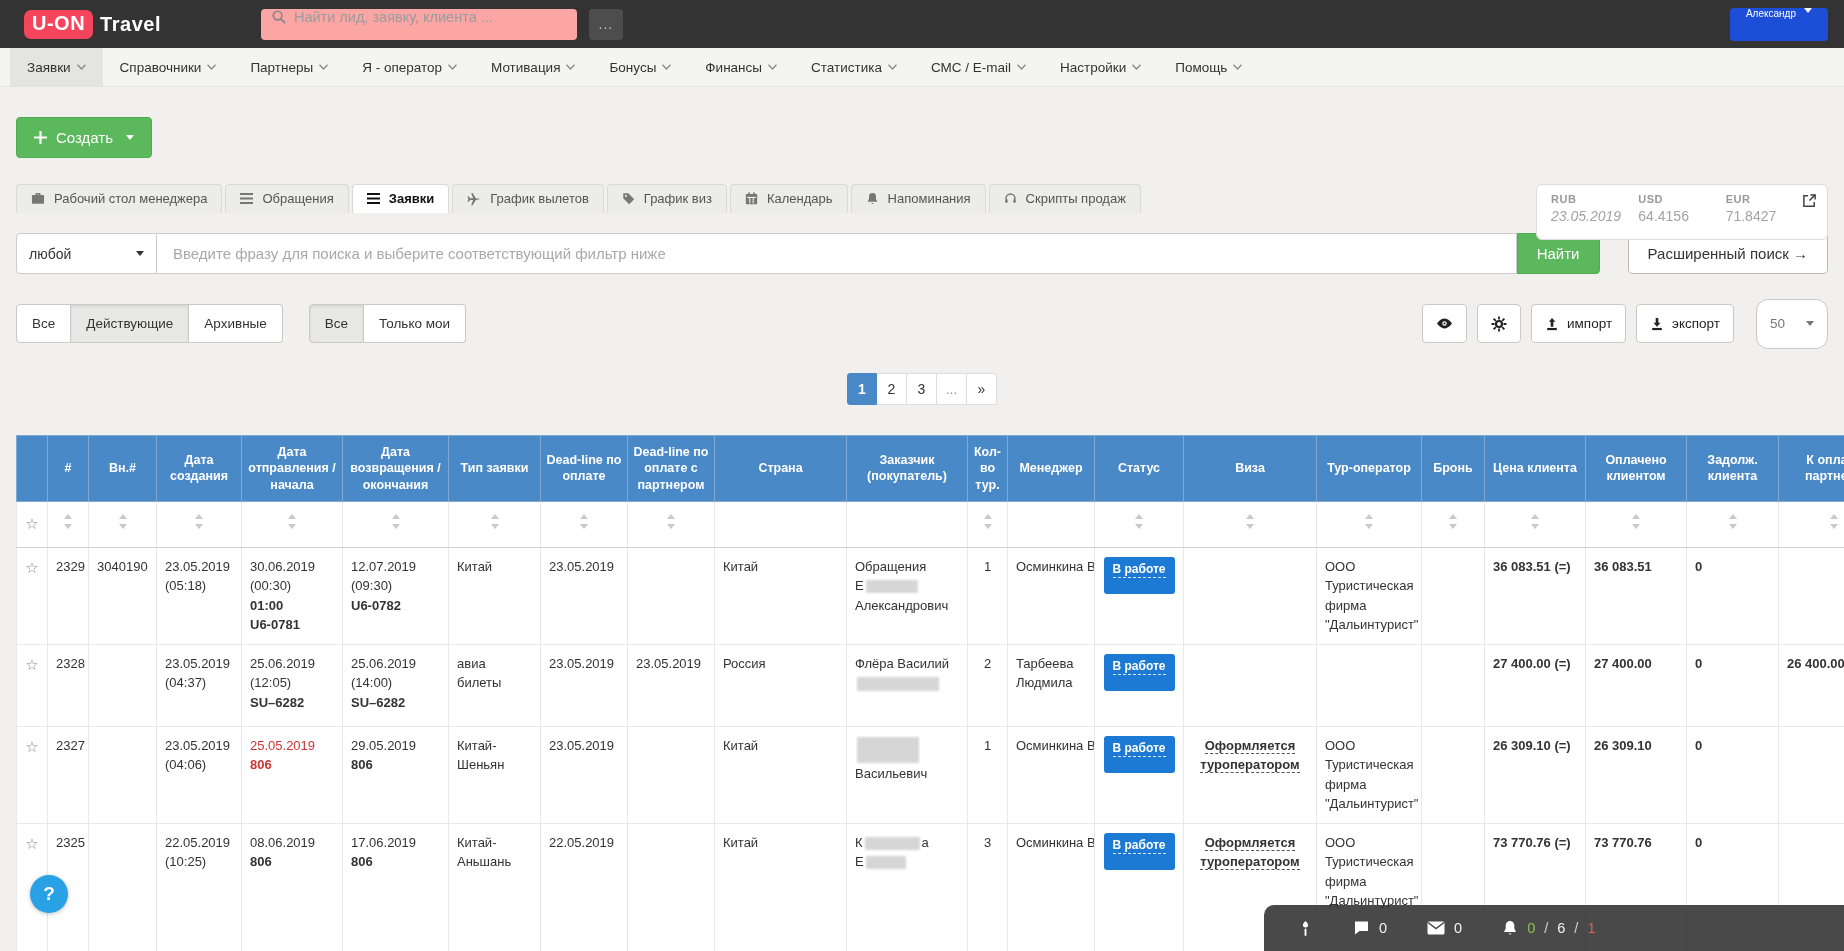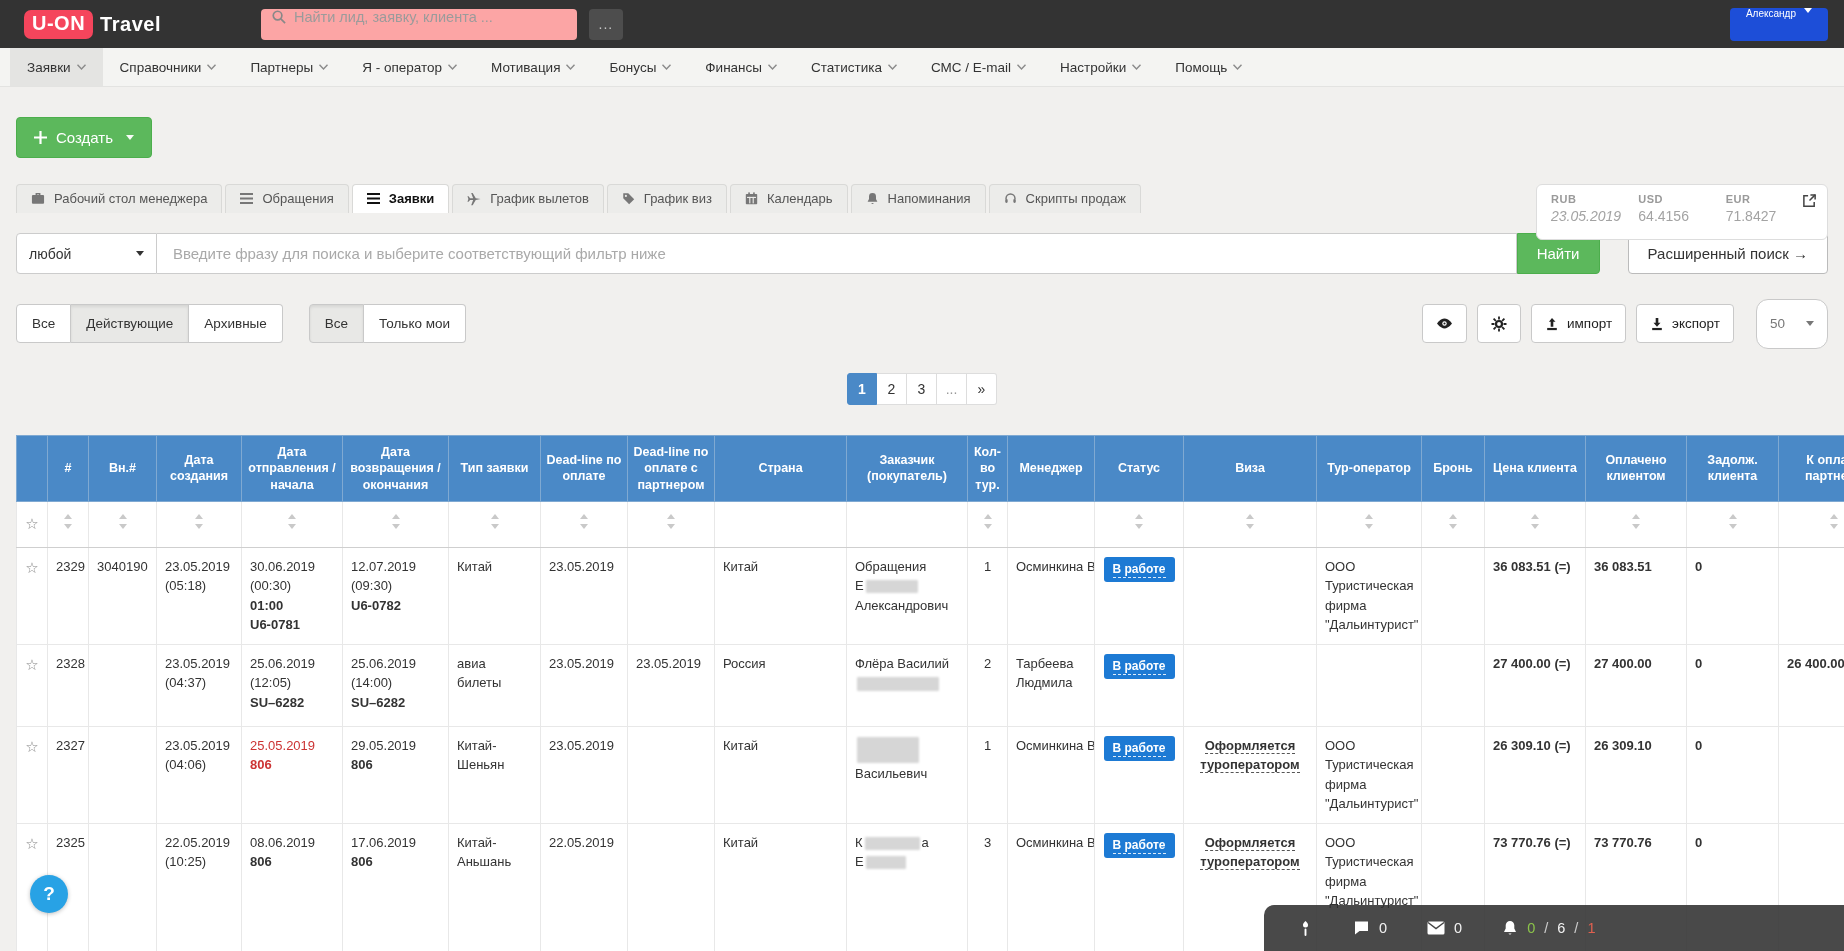--- a/index.html
+++ b/index.html
@@ -83,21 +83,21 @@
   tbody td{border:1px solid #e8e8e8;vertical-align:top;padding:9px 8px;font-size:13px;line-height:1.5;background:#fff;overflow:hidden}
   td.al-r{padding-right:10px}
   td.al-c{text-align:center}
   .star{color:#8a8a8a;font-size:15px;cursor:pointer}
   .sort-ctl{cursor:pointer;display:inline-block}
   .cell-line{white-space:nowrap}
   .txt.b{font-weight:bold}
   .txt.r{color:var(--red)}
   .txt.u{font-weight:bold;border-bottom:1px dashed #555;cursor:pointer}
   .blur{display:inline-block;background:#d6d6d6;border-radius:1px;filter:blur(1.2px);vertical-align:middle;margin:1px 2px}
-  .status-badge{background:var(--badge-blue);color:#fff;font-weight:bold;font-size:12px;padding:3px 9px 4px;border-radius:3px;display:inline-block;cursor:pointer}
+  .status-badge{background:var(--badge-blue);color:#fff;font-weight:bold;font-size:12px;padding:3px 9px 16px;border-radius:3px;display:inline-block;cursor:pointer}
   .status-badge span{border-bottom:1px dashed rgba(255,255,255,.85);padding-bottom:1px}
 
   
   .help-fab{position:absolute;left:30px;bottom:38px;width:38px;height:38px;border-radius:50%;background:#28a2e5;border:none;color:#fff;font-size:19px;font-weight:bold;cursor:pointer;box-shadow:0 1px 4px rgba(0,0,0,.25)}
   .quickbar{position:absolute;right:0;bottom:0;width:580px;height:46px;background:rgba(48,48,48,.88);border-radius:10px 0 0 0;display:flex;align-items:center;gap:40px;padding:0 34px;color:#fff}
   .qitem{display:flex;align-items:center;gap:9px;font-size:14.5px;cursor:pointer;color:#f2f2f2}
   .qcount.ok{color:#8bc34a}
   .qcount.alert{color:#e0604f}
   .qsep{color:#cfcfcf}
 </style>

